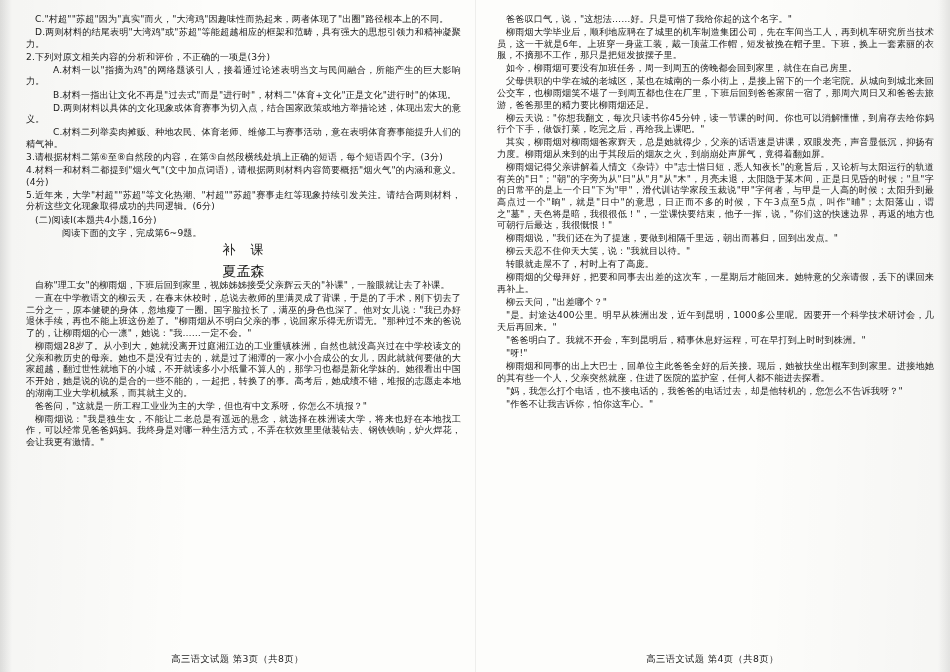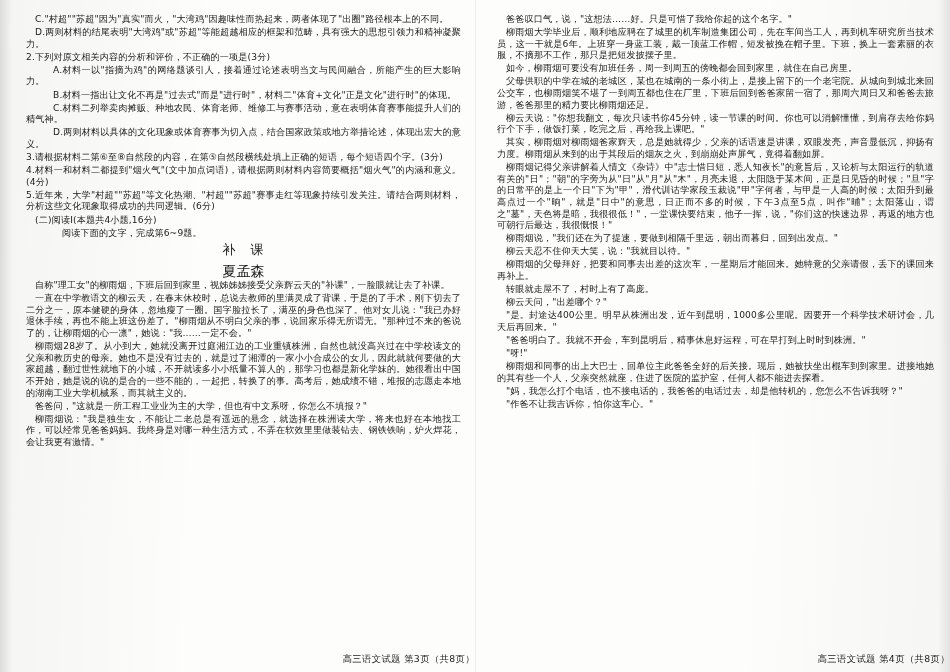--- a/index.html
+++ b/index.html
@@ -72,21 +72,21 @@
     text-align: center;
     font-size: 14px;
     line-height: 12px;
     margin: 9px 0 3px 0;
   }
   .footer {
     position: absolute;
     bottom: 6px;
     left: 0;
     right: 0;
-    text-align: right;
+    text-align: center;
     font-size: 9.3px;
     color: #1a1a1a;
     letter-spacing: 0.4px;
   }
   .edgeblur-left {
     position: absolute;
     left: 0; top: 0; bottom: 0; width: 12px;
     background: linear-gradient(90deg, rgba(0,0,0,0.10), rgba(0,0,0,0));
     pointer-events: none;
   }
@@ -105,22 +105,22 @@
   <div class="edgeblur-right"></div>
   <div class="divider"></div>
 
   <div class="col col-left">
     <p class="ind2">C."村超""苏超"因为"真实"而火，"大湾鸡"因趣味性而热起来，两者体现了"出圈"路径根本上的不同。</p>
     <p class="ind2">D.两则材料的结尾表明"大湾鸡"或"苏超"等能超越相应的框架和范畴，具有强大的思想引领力和精神凝聚力。</p>
 
     <p class="noind">2.下列对原文相关内容的分析和评价，不正确的一项是(3分)</p>
     <p class="ind3">A.材料一以"指摘为鸡"的网络题谈引人，接着通过论述表明当文与民间融合，所能产生的巨大影响力。</p>
     <p class="ind3">B.材料一指出让文化不再是"过去式"而是"进行时"，材料二"体育+文化"正是文化"进行时"的体现。</p>
+    <p class="ind3">D.两则材料以具体的文化现象或体育赛事为切入点，结合国家政策或地方举措论述，体现出宏大的意义。</p>
     <p class="ind3">C.材料二列举卖肉摊贩、种地农民、体育老师、维修工与赛事活动，意在表明体育赛事能提升人们的精气神。</p>
-    <p class="ind3">D.两则材料以具体的文化现象或体育赛事为切入点，结合国家政策或地方举措论述，体现出宏大的意义。</p>
 
     <p class="noind">3.请根据材料二第⑥至⑧自然段的内容，在第⑤自然段横线处填上正确的短语，每个短语四个字。(3分)</p>
     <p class="noind">4.材料一和材料二都提到"烟火气"(文中加点词语)，请根据两则材料内容简要概括"烟火气"的内涵和意义。(4分)</p>
     <p class="noind">5.近年来，大学"村超""苏超"等文化热潮、"村超""苏超"赛事走红等现象持续引发关注。请结合两则材料，分析这些文化现象取得成功的共同逻辑。(6分)</p>
 
     <p class="ind2">(二)阅读Ⅰ(本题共4小题,16分)</p>
     <p class="ind4">阅读下面的文字，完成第6~9题。</p>
 
     <p class="sec-title">补　课</p>
     <p class="author">夏孟森</p>
@@ -137,22 +137,22 @@
   <div class="col col-right">
     <p class="ind2">爸爸叹口气，说，"这想法……好。只是可惜了我给你起的这个名字。"</p>
     <p class="ind2">柳雨烟大学毕业后，顺利地应聘在了城里的机车制造集团公司，先在车间当工人，再到机车研究所当技术员，这一干就是6年。上班穿一身蓝工装，戴一顶蓝工作帽，短发被挽在帽子里。下班，换上一套素丽的衣服，不摘那不工作，那只是把短发披摆子里。</p>
     <p class="ind2">如今，柳雨烟可要没有加班任务，周一到周五的傍晚都会回到家里，就住在自己房里。</p>
     <p class="ind2">父母供职的中学在城的老城区，某也在城南的一条小街上，是接上留下的一个老宅院。从城向到城北来回公交车，也柳雨烟笑不堪了一到周五都也住在厂里，下班后回到爸爸家留一宿了，那周六周日又和爸爸去旅游，爸爸那里的精力要比柳雨烟还足。</p>
     <p class="ind2">柳云天说："你想我翻文，每次只读书你45分钟，读一节课的时间。你也可以消解懂懂，到肩存去给你妈行个下手，做饭打菜，吃完之后，再给我上课吧。"</p>
     <p class="ind2">其实，柳雨烟对柳雨烟爸家辉天，总是她就得少，父亲的话语速是讲课，双眼发亮，声音显低沉，抑扬有力度。柳雨烟从来到的出于其段后的烟灰之火，到崩崩处声屏气，竟得着翻如屏。</p>
     <p class="ind2">柳雨烟记得父亲讲解着人情文《杂诗》中"志士惜日短，悉人知夜长"的意旨后，又论析与太阳运行的轨道有关的"日"；"朝"的字旁为从"日"从"月"从"木"，月亮未退，太阳隐于某木间，正是日见昏的时候；"旦"字的日常平的是上一个日"下为"甲"，滑代训诂学家段玉裁说"甲"字何者，与甲是一人高的时候；太阳升到最高点过一个"晌"，就是"日中"的意思，日正而不多的时候，下午3点至5点，叫作"晡"；太阳落山，谓之"墓"，天色将是暗，我很很低！"，一堂课快要结束，他子一挥，说，"你们这的快速边界，再返的地方也可朝行后最达，我很慨恨！"</p>
     <p class="ind2">柳雨烟说，"我们还在为了提速，要做到相隔千里远，朝出而暮归，回到出发点。"</p>
     <p class="ind2">柳云天忍不住仰天大笑，说："我就目以待。"</p>
+    <p class="ind2">转眼就走屋不了，村时上有了高庞。</p>
     <p class="ind2">柳雨烟的父母拜好，把要和同事去出差的这次车，一星期后才能回来。她特意的父亲请假，丢下的课回来再补上。</p>
-    <p class="ind2">转眼就走屋不了，村时上有了高庞。</p>
     <p class="ind2">柳云天问，"出差哪个？"</p>
     <p class="ind2">"是。封途达400公里。明早从株洲出发，近午到昆明，1000多公里呢。因要开一个科学技术研讨会，几天后再回来。"</p>
     <p class="ind2">"爸爸明白了。我就不开会，车到昆明后，精事休息好运程，可在早打到上时时到株洲。"</p>
     <p class="ind2">"呀!"</p>
     <p class="ind2">柳雨烟和同事的出上大巴士，回单位主此爸爸全好的后关接。现后，她被扶坐出棍车到到家里。进接地她的其有些一个人，父亲突然就座，住进了医院的监护室，任何人都不能进去探看。</p>
     <p class="ind2">"妈，我怎么打个电话，也不接电话的，我爸爸的电话过去，却是他转机的，您怎么不告诉我呀？"</p>
     <p class="ind2">"作爸不让我吉诉你，怕你这车心。"</p>
 
     <div class="footer">高三语文试题   第4页（共8页）</div>
   </div>

